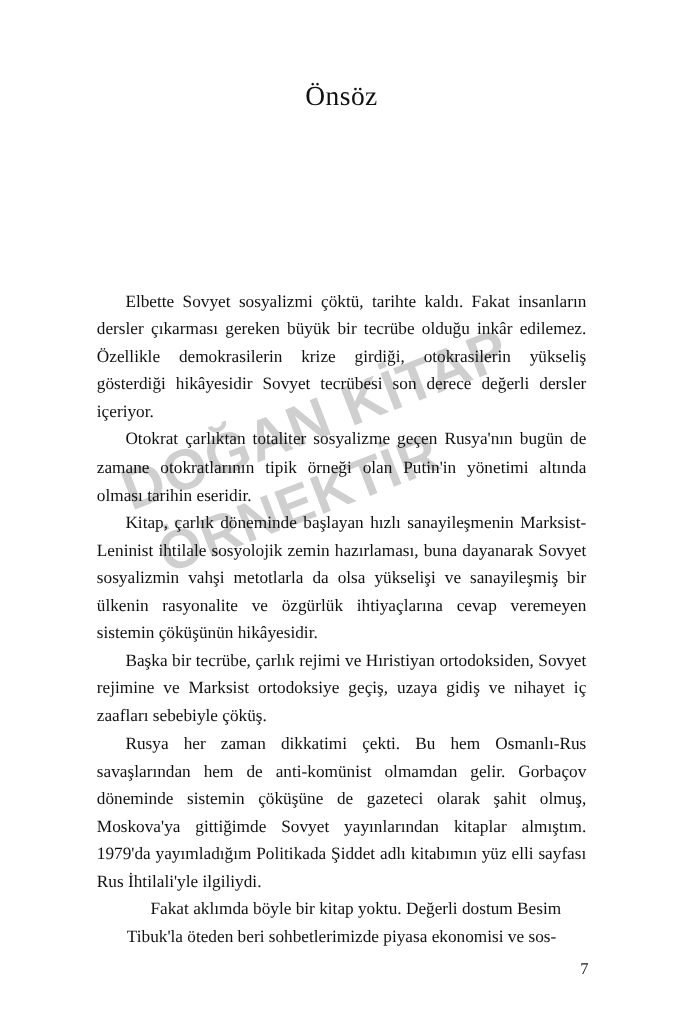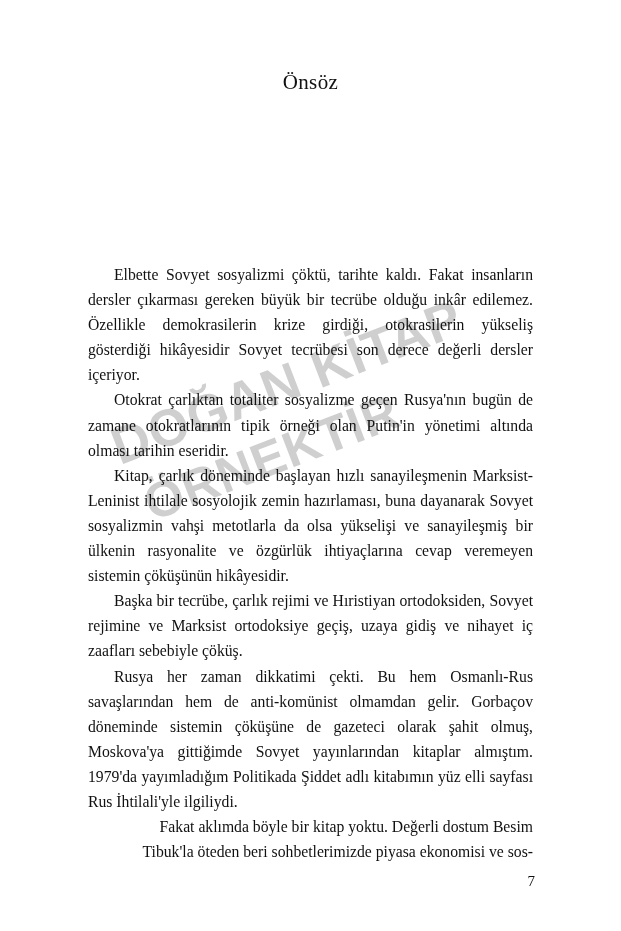--- a/index.html
+++ b/index.html
@@ -57,21 +57,21 @@
     margin-left: 26px;
   }
 
   
   .chapter-title {
     position: absolute;
     left: 0;
     right: 0;
     top: 56px;
     text-align: center;
-    font-size: 21px;
+    font-size: 25px;
     font-weight: 400;
     letter-spacing: 0.4px;
     line-height: 1.2;
     color: #111111;
     z-index: 3;
   }
 
   
   .body-text {
     position: absolute;
@@ -84,21 +84,21 @@
     margin: 0;
     font-size: 15.7px;
     line-height: 25.1px;
     text-align: justify;
     text-justify: inter-word;
     text-indent: 26px;
     hyphens: manual;
     color: #111111;
   }
   .body-paragraph.last-partial {
-    text-align: right;
+    text-align: center;
   }
   .book-title-italic {
   }
 
   
   .page-number {
     position: absolute;
     right: 86px;
     top: 874px;
     font-size: 15px;

